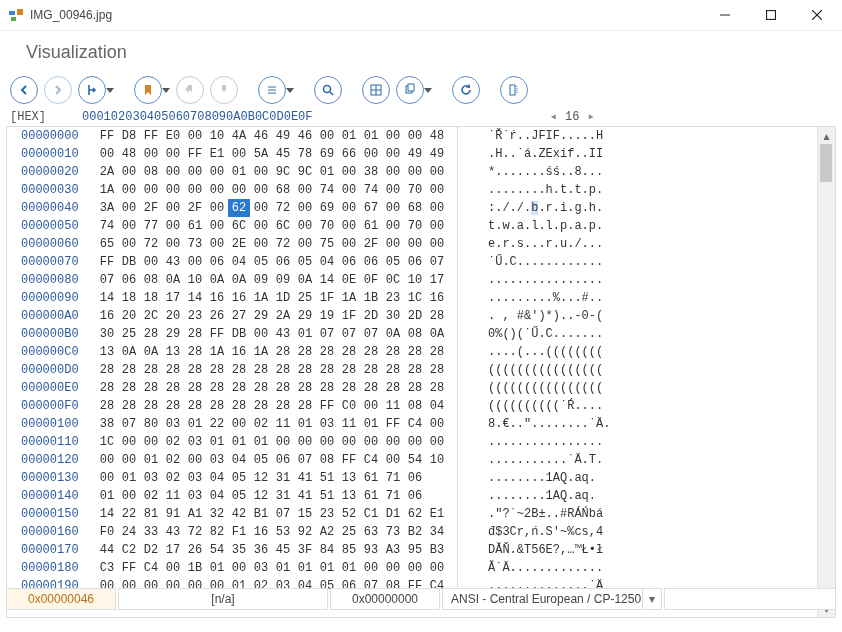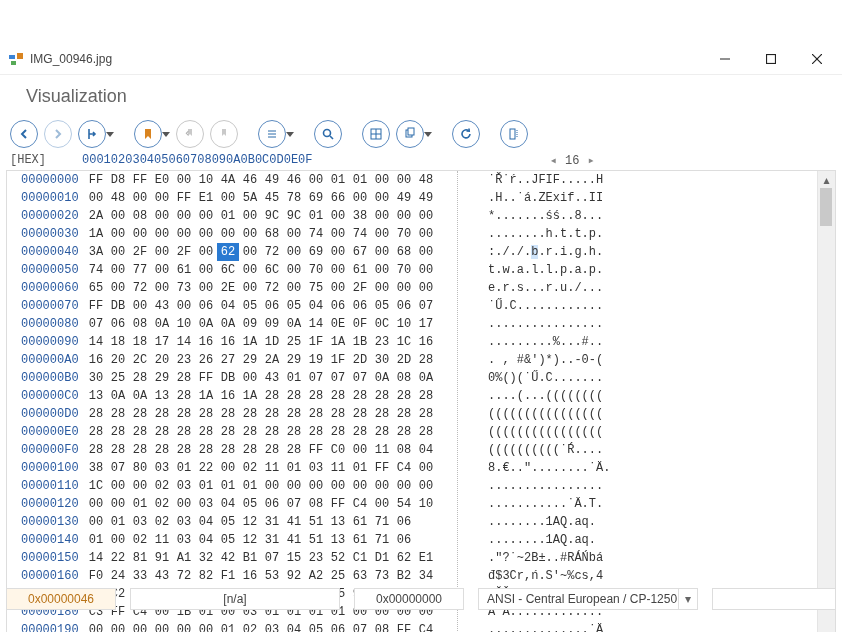--- a/index.html
+++ b/index.html
@@ -13,21 +13,20 @@
     color: #333;
     overflow: hidden;
   }
   .titlebar {
     height: 30px;
     display: flex;
     align-items: center;
     padding: 0 2px 0 8px;
     background: #fff;
     border-bottom: 1px solid #eee;
-    margin-top: 44px;
   }
   .titlebar .app-icon {
     width: 16px; height: 16px;
     margin-right: 6px;
     display: inline-block;
   }
   .titlebar .title { flex: 1; color: #444; }
   .titlebar .winbtn {
     width: 46px; height: 30px;
     display: flex; align-items: center; justify-content: center;
@@ -68,20 +67,21 @@
     width: 0; height: 0;
     border-left: 4px solid transparent;
     border-right: 4px solid transparent;
     border-top: 5px solid #555;
     margin-left: -2px;
   }
   .tgroup { display: flex; align-items: center; gap: 2px; }
   .tsep { width: 8px; }
   .header-row {
     display: flex;
+    align-items: center;
     padding: 0 10px;
     font-family: Consolas, "Courier New", monospace;
     font-size: 12px;
     color: #2a5aa0;
   }
   .header-row .hexlabel { width: 72px; color: #555; }
   .header-row .bytehdr { width: 22px; text-align: center; }
   .header-row .navsec {
     flex: 1; display: flex; justify-content: center; align-items: center; gap: 8px; color: #555;
   }
@@ -106,21 +106,21 @@
     position: absolute;
     left: 8px; top: 0;
     width: 72px;
     padding-left: 6px;
     color: #2a5aa0;
     box-sizing: border-box;
   }
   .offcol div { height: 18px; }
   .hexcol {
     position: absolute;
-    left: 78px; top: 0;
+    left: 89px; top: 0;
     white-space: pre;
     color: #333;
   }
   .hexrow { height: 18px; }
   .hexcell { display: inline-block; width: 22px; text-align: center; }
   .hexcell.sel { background: #2a7ad1; color: #fff; }
   .ascicol {
     position: absolute;
     left: 450px; top: 0;
     border-left: 1px dotted #bbb;
@@ -148,21 +148,21 @@
   .vscroll .track { flex: 1; width: 100%; position: relative; }
   .vscroll .thumb {
     position: absolute; left: 2px; top: 0; width: 12px; height: 38px;
     background: #c9c9c9;
   }
   .statusbar {
     position: absolute;
     left: 6px; right: 6px; bottom: 6px;
     height: 38px;
     display: flex;
-    gap: 14px;
+    gap: 2px;
   }
   .statusbar .cell {
     border: 1px solid #ddd;
     height: 22px;
     display: flex;
     align-items: center;
     justify-content: center;
     font-size: 12px;
     color: #444;
     background: #fff;

